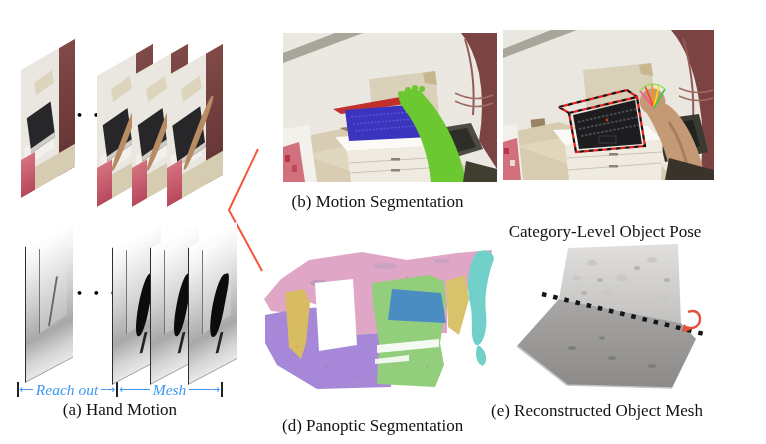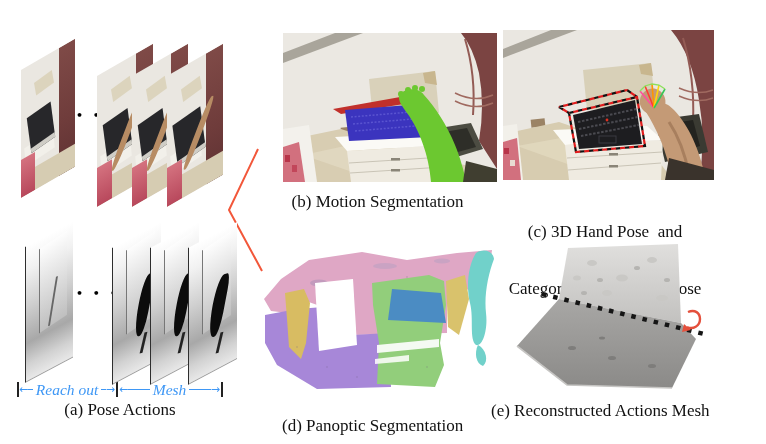--- a/index.html
+++ b/index.html
@@ -116,21 +116,21 @@
     <span class="ar">→</span>
   </div>
   <div class="seg" style="left: 119px; width: 101px; color: rgb(62, 151, 245);">
     <span class="ar">←</span>
     <span class="ln" style="background: rgb(62, 151, 245);"></span>
     <span class="lbl">Mesh</span>
     <span class="ln" style="background: rgb(62, 151, 245);"></span>
     <span class="ar">→</span>
   </div>
 
-  <div class="cap" style="left:20px;top:400px;width:200px;">(a) Pose Actions</div>
+  <div class="cap" style="left:20px;top:400px;width:200px;">(a) Hand Motion</div>
 
   <svg class="abs" style="left:220px;top:140px;" width="50" height="140" viewBox="0 0 50 140">
     <path d="M38,9 L9,70 L42,131" stroke="#f2573a" stroke-width="2" fill="none"></path>
   </svg>
 
   <svg class="abs" style="left:283px;top:33px;" width="214" height="149" viewBox="0 0 214 149">
     <rect width="214" height="149" fill="#ebe8e2"></rect>
     <path d="M0,30 L80,0 L52,0 L0,20 Z" fill="#a9a59b"></path>
     <rect x="58" y="94" width="15" height="9" fill="#9b8365" transform="rotate(-6 65 98)"></rect>
     <g>
@@ -230,21 +230,20 @@
     <g fill="none" stroke-width="1.6">
       <path d="M151,78 L137,61" stroke="#ff4f9e"></path>
       <path d="M151,78 L142,56" stroke="#ff3b30"></path>
       <path d="M151,78 L149,54" stroke="#ff9500"></path>
       <path d="M151,78 L156,55" stroke="#ffd60a"></path>
       <path d="M151,78 L162,59" stroke="#34c759"></path>
       <path d="M137,61 L142,56 L149,54 L156,55 L162,59" stroke="#8ce05a" stroke-width="1.3"></path>
     </g>
   </svg>
   <div class="cap" style="left:495px;top:184px;width:220px;">
-    <div>(c) 3D Hand Pose  and</div>
     <div>Category-Level Object Pose</div>
   </div>
 
   <svg class="abs" style="left:257px;top:247px;" width="246" height="148" viewBox="0 0 246 148">
     <g>
       <path d="M7,52 L24,32 L52,13 L105,5 L150,13 L200,6 L235,3 L233,18 L226,36 L221,46 L209,42 L200,52 L190,46 L190,86 L95,88 L93,56 L66,60 L46,53 L31,66 L14,64 Z" fill="#dfa7c5"></path>
       <ellipse cx="62" cy="36" rx="9" ry="3.5" fill="#c39bbd"></ellipse>
       <ellipse cx="128" cy="19" rx="12" ry="3" fill="#caa3c3"></ellipse>
       <ellipse cx="185" cy="14" rx="8" ry="2.5" fill="#caa3c3"></ellipse>
     </g>
@@ -309,15 +308,15 @@
         <ellipse cx="140" cy="128" rx="4" ry="2"></ellipse>
           <ellipse cx="90" cy="100" rx="3" ry="1.5"></ellipse>
       </g>
     </g>
     <line x1="30" y1="56" x2="192" y2="96" stroke="#151515" stroke-width="4.5" stroke-dasharray="4.5 7"></line>
     <g stroke="#e4503c" stroke-width="2.4" fill="none">
       <path d="M176,74 C183,71 188,75 188,81 C188,88 181,92 175,89"></path>
       <polygon points="172,86 179,92 170,94" fill="#e4503c" stroke="none"></polygon>
     </g>
   </svg>
-  <div class="cap" style="left:491px;top:401px;text-align:left;">(e) Reconstructed Actions Mesh</div>
+  <div class="cap" style="left:491px;top:401px;text-align:left;">(e) Reconstructed Object Mesh</div>
 
 </div>
 
 </body></html>

